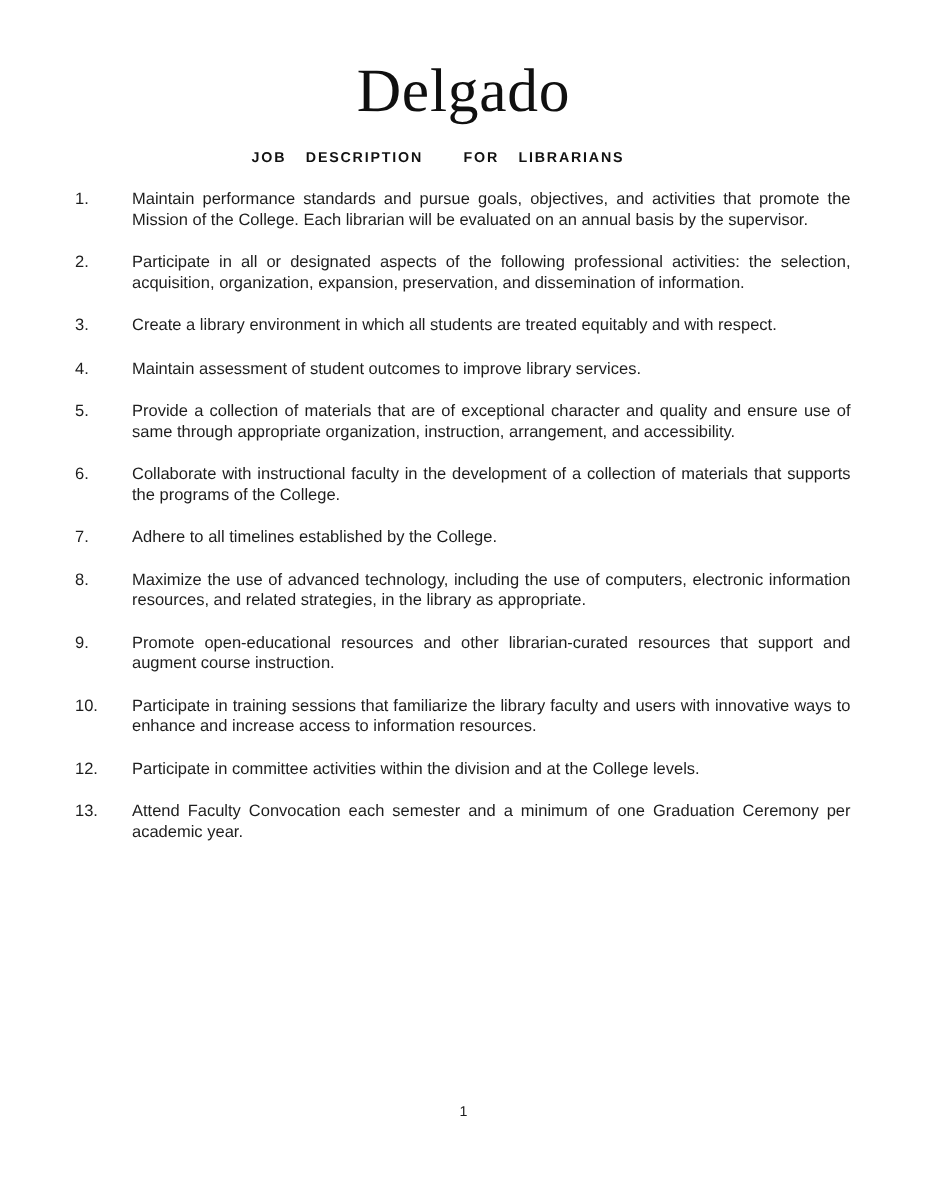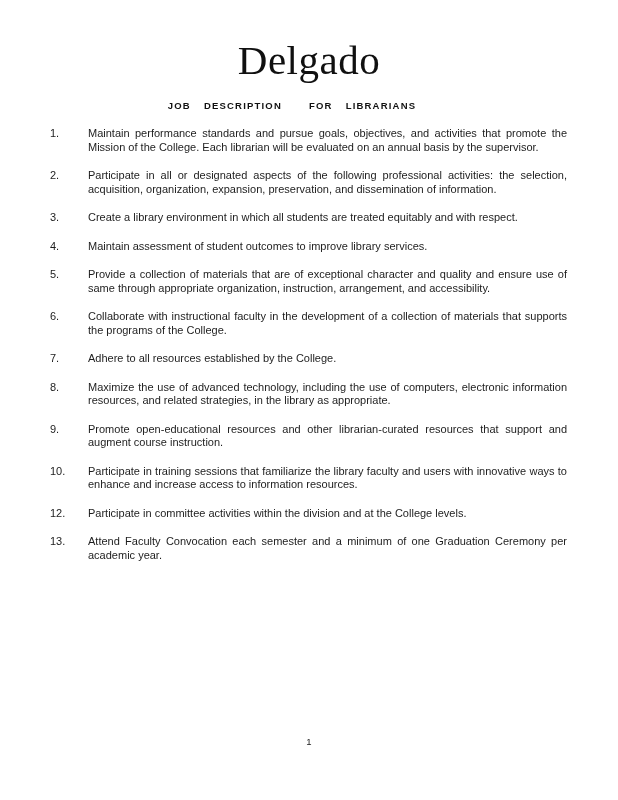--- a/index.html
+++ b/index.html
@@ -142,21 +142,21 @@
     <span class="txt">Provide a collection of materials that are of exceptional character and quality and ensure use of same through appropriate organization, instruction, arrangement, and accessibility.</span>
   </li>
 
   <li class="job-item">
     <span class="num">6.</span>
     <span class="txt">Collaborate with instructional faculty in the development of a collection of materials that supports the programs of the College.</span>
   </li>
 
   <li class="job-item">
     <span class="num">7.</span>
-    <span class="txt">Adhere to all resources established by the College.</span>
+    <span class="txt">Adhere to all timelines established by the College.</span>
   </li>
 
   <li class="job-item">
     <span class="num">8.</span>
     <span class="txt">Maximize the use of advanced technology, including the use of computers, electronic information resources, and related strategies, in the library as appropriate.</span>
   </li>
 
   <li class="job-item">
     <span class="num">9.</span>
     <span class="txt">Promote open-educational resources and other librarian-curated resources that support and augment course instruction.</span>

